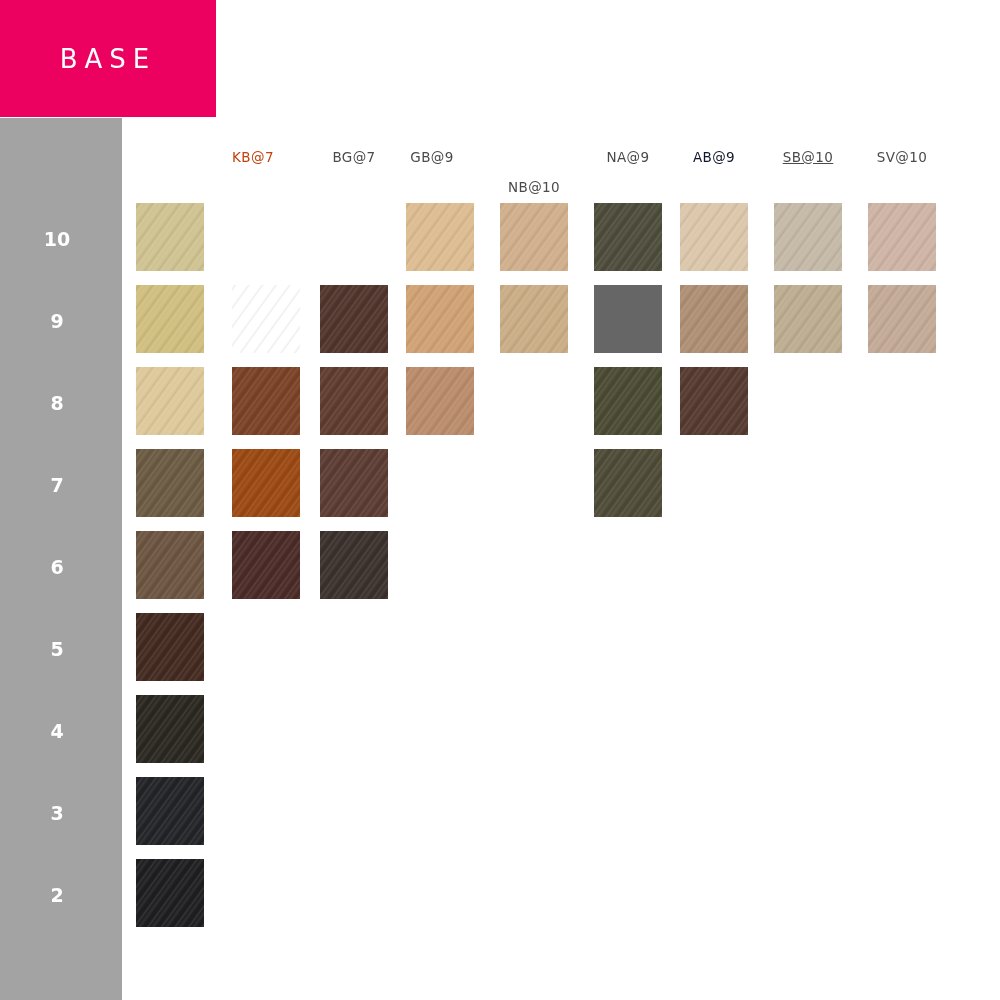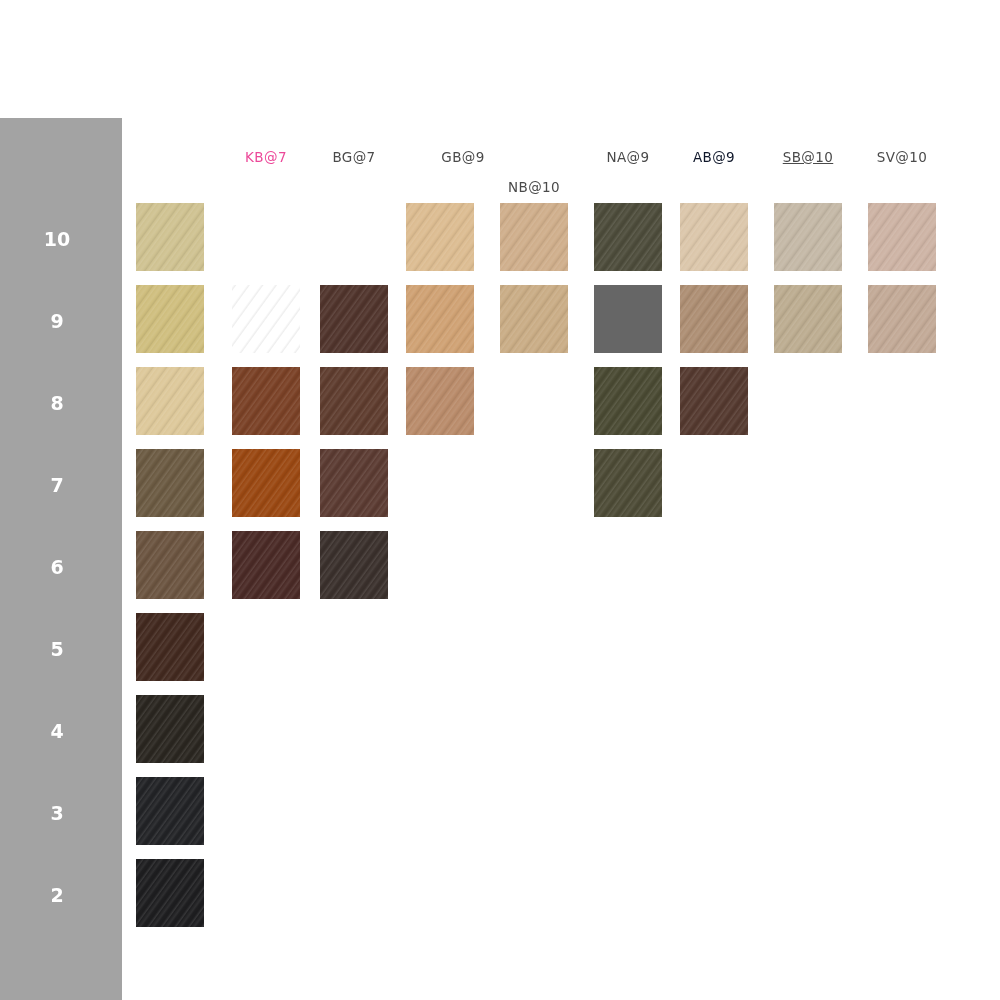--- a/index.html
+++ b/index.html
@@ -103,28 +103,31 @@
         rgba(255,255,255,0.18) 8px,
         rgba(255,255,255,0.00) 11px
       );
   }
 </style>
 </head>
 <body>
 
 <div id="chart-root">
 
+  <div class="header-band header-base" style="background: rgb(236, 0, 96);">
+    <span class="header-label">BASE</span>
+  </div>
 
 
   <div class="row-rail" style="background: rgb(163, 163, 163);"></div>
 
   <div id="col-labels">
-      <div class="col-label" style="left: 219px; color: #ec4899;">KB@7</div>
+      <div class="col-label" style="left: 206px; color: #c2410c;">KB@7</div>
       <div class="col-label" style="left: 307px; color: rgb(74, 74, 74);">BG@7</div>
-      <div class="col-label" style="left: 416px; color: rgb(74, 74, 74);">GB@9</div>
+      <div class="col-label" style="left: 385px; color: rgb(74, 74, 74);">GB@9</div>
       <div class="col-label" style="left: 487px; color: rgb(74, 74, 74); margin-top: 30px;">NB@10</div>
       <div class="col-label" style="left: 581px; color: rgb(74, 74, 74);">NA@9</div>
       <div class="col-label" style="left: 667px; color: #0f172a;">AB@9</div>
       <div class="col-label" style="left: 761px; color: rgb(74, 74, 74); text-decoration: underline;">SB@10</div>
       <div class="col-label" style="left: 855px; color: rgb(74, 74, 74);">SV@10</div>
     </div>
   <div id="rail-labels">
       <div class="rail-label" style="top: 230px;">10</div>
       <div class="rail-label" style="top: 312px;">9</div>
       <div class="rail-label" style="top: 394px;">8</div>

